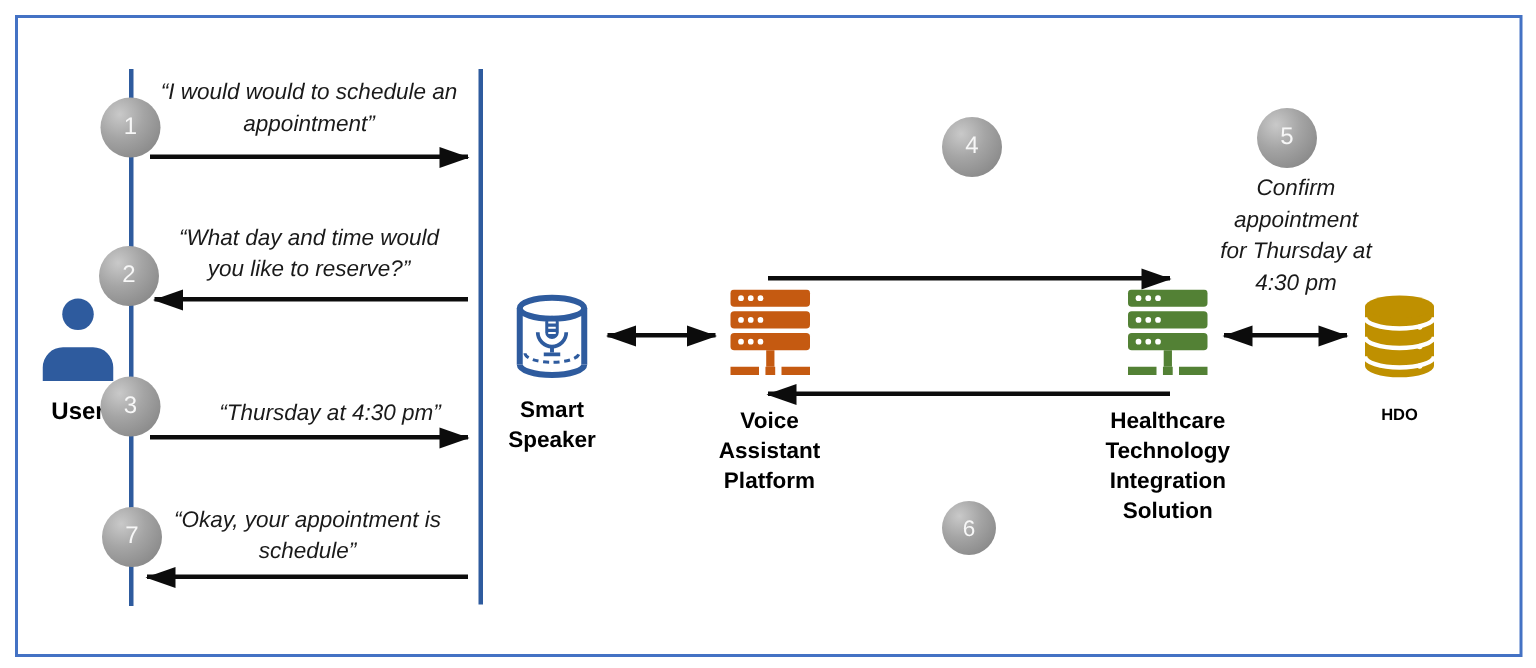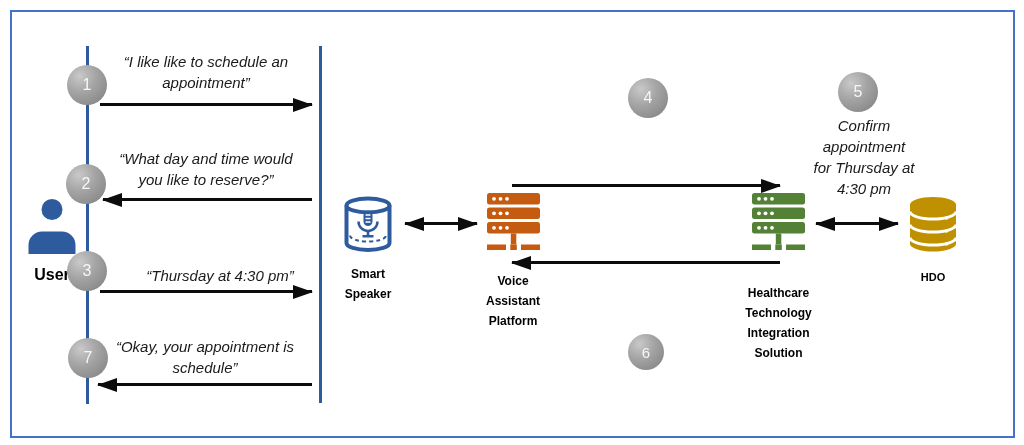--- a/index.html
+++ b/index.html
@@ -27,21 +27,21 @@
     color:#f7f7f7;display:flex;align-items:center;justify-content:center;
     font-size:16px;line-height:1;z-index:3;
   }
   .c40{width:40px;height:40px;}
   .c36{width:36px;height:36px;font-size:15px;}
   .msg{
     position:absolute;font-style:italic;font-size:15px;line-height:21px;
     text-align:center;color:var(--text-black);white-space:pre-line;z-index:2;
   }
   .node-label{
-    position:absolute;font-weight:bold;font-size:12px;line-height:20px;
+    position:absolute;font-weight:bold;font-size:15px;line-height:20px;
     text-align:center;color:#000;white-space:pre-line;z-index:2;
   }
   .arrow{position:absolute;height:3px;background:var(--arrow-black);z-index:1;}
   .head{position:absolute;width:0;height:0;border-top:7px solid transparent;border-bottom:7px solid transparent;}
   .head.r{right:-1px;top:-5.5px;border-left:20px solid var(--arrow-black);}
   .head.l{left:-1px;top:-5.5px;border-right:20px solid var(--arrow-black);}
   .icon{position:absolute;z-index:2;}
   .blue-stroke{stroke:var(--line-blue);}
   .blue-fill{fill:var(--line-blue);}
   .orange-fill{fill:var(--platform-orange);}
@@ -61,21 +61,21 @@
     <circle class="blue-fill" cx="26" cy="12.5" r="10.5"></circle>
     <path class="blue-fill" d="M2.5 57 v-9 a13.5 13.5 0 0 1 13.5 -13.5 h20 a13.5 13.5 0 0 1 13.5 13.5 v9 z"></path>
   </svg>
   <div class="node-label" style="left:22px;top:265px;width:60px;font-size:16px;">User</div>
 
   <div class="step-circle c40" style="left:67px;top:65px;">1</div>
   <div class="step-circle c40" style="left:66px;top:164px;">2</div>
   <div class="step-circle c40" style="left:67px;top:251px;">3</div>
   <div class="step-circle c40" style="left:68px;top:338px;">7</div>
 
-  <div class="msg" style="left:97px;top:51px;width:218px;">“I like like to schedule an
+  <div class="msg" style="left:97px;top:51px;width:218px;">“I would would to schedule an
 appointment”</div>
   <div class="arrow" style="left:100px;top:103px;width:212px;">
     <i class="head r"></i>
   </div>
 
   <div class="msg" style="left:97px;top:148px;width:218px;font-style:italic;">“What day and time would
 you like to reserve?”</div>
   <div class="arrow" style="left:103px;top:198px;width:209px;">
     <i class="head l"></i>
   </div>
@@ -172,21 +172,21 @@
         <circle cx="14.5" cy="5.8" r="1.9"></circle>
         <circle cx="21" cy="5.8" r="1.9"></circle>
       <circle cx="8" cy="20.3" r="1.9"></circle>
         <circle cx="14.5" cy="20.3" r="1.9"></circle>
         <circle cx="21" cy="20.3" r="1.9"></circle>
       <circle cx="8" cy="34.8" r="1.9"></circle>
         <circle cx="14.5" cy="34.8" r="1.9"></circle>
         <circle cx="21" cy="34.8" r="1.9"></circle>
     </g>
   </svg>
-  <div class="node-label" style="left:726px;top:271px;width:105px;margin-top:12px;">Healthcare
+  <div class="node-label" style="left:726px;top:271px;width:105px;">Healthcare
 Technology
 Integration
 Solution</div>
 
   <div class="arrow" style="left:816px;top:222px;width:82px;">
     <i class="head l"></i>
     <i class="head r"></i>
   </div>
 
   <svg class="icon" style="left:908px;top:196px;" width="50" height="58" viewBox="0 0 50 58">

